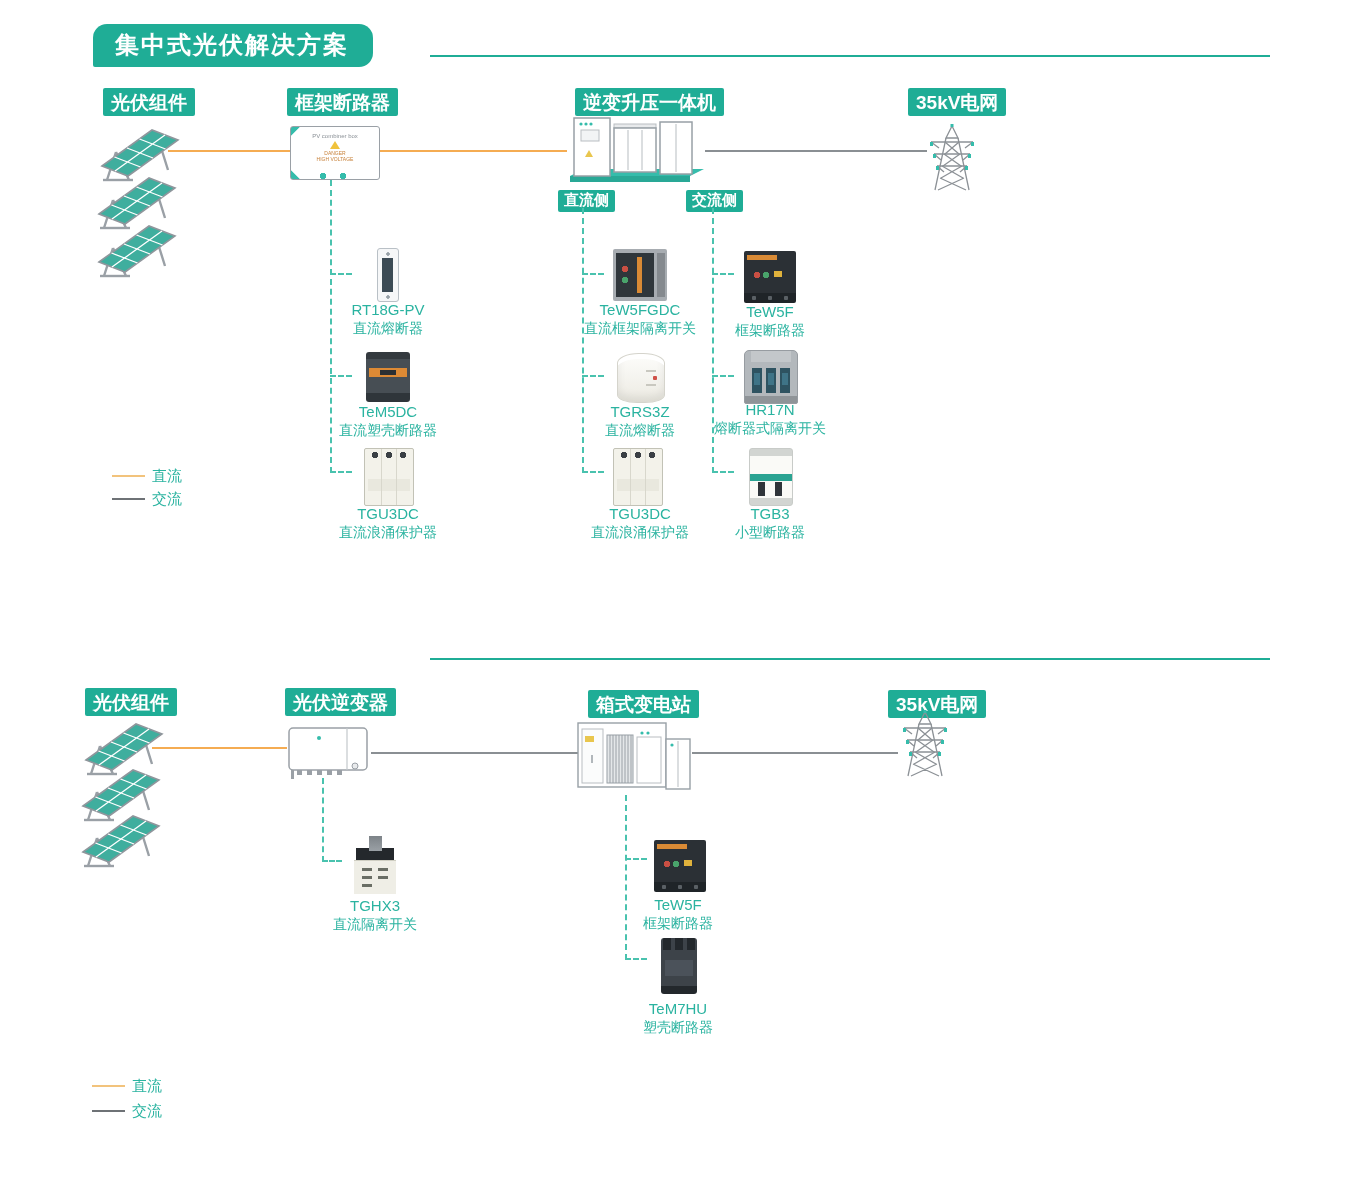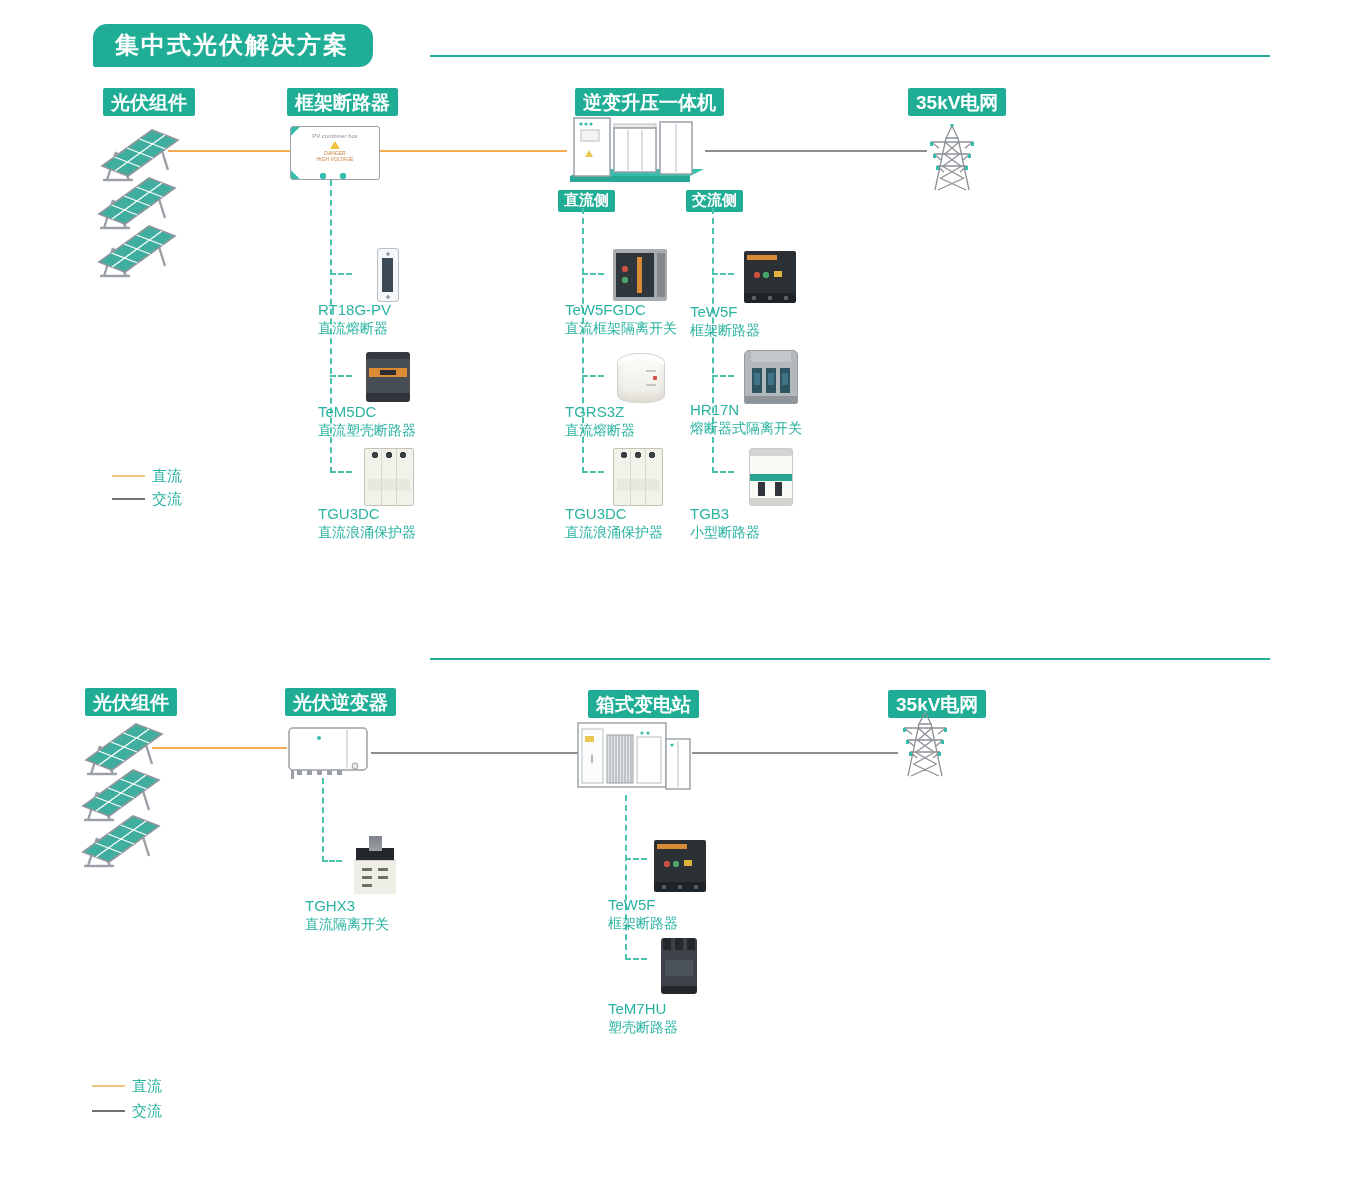--- a/index.html
+++ b/index.html
@@ -13,21 +13,21 @@
           letter-spacing:2px;padding:5px 24px 6px 22px;border-radius:14px 14px 14px 2px;white-space:nowrap;}
   .banner-line{position:absolute;height:2px;background:var(--teal);}
   .badge{position:absolute;background:var(--teal);color:#fff;font-weight:bold;font-size:19px;
          padding:2px 8px 0;border-radius:2px;white-space:nowrap;}
   .badge.small{font-size:15px;padding:1px 6px 2px;}
   .hline{position:absolute;height:2px;}
   .hline.dc{background:var(--dc);}
   .hline.ac{background:var(--ac);}
   .vdash{position:absolute;width:0;border-left:2px dashed var(--teal_dash);}
   .hdash{position:absolute;height:0;border-top:2px dashed var(--teal_dash);}
-  .plabel{position:absolute;color:var(--text_teal);line-height:1.25;}
+  .plabel{position:absolute;text-align:center;color:var(--text_teal);line-height:1.25;}
   .plabel .model{font-size:15px;}
   .plabel .desc{font-size:14px;}
   .legend-line{position:absolute;width:33px;height:2px;}
   .legend-line.dc{background:var(--dc_light);}
   .legend-line.ac{background:var(--ac_dark);}
   .legend-text{position:absolute;color:var(--text_teal);font-size:15px;}
   .dev{position:absolute;}
   
   .fuse1{width:20px;height:52px;background:
     linear-gradient(#3c4b55,#3c4b55) 4px 9px/11px 34px no-repeat,

